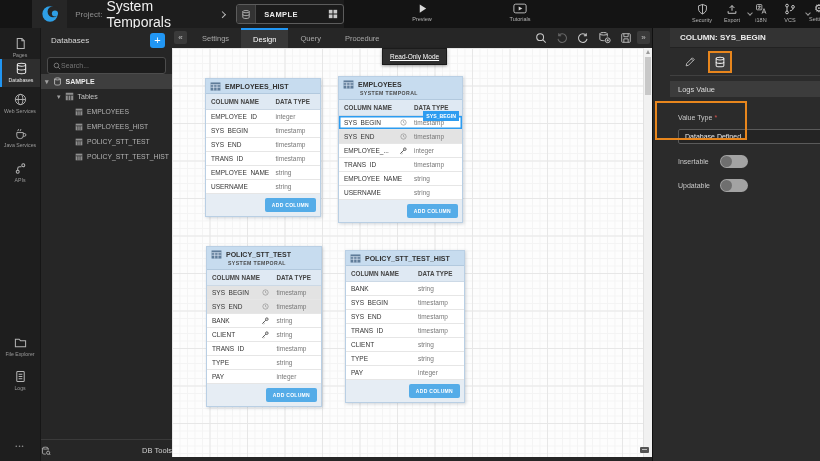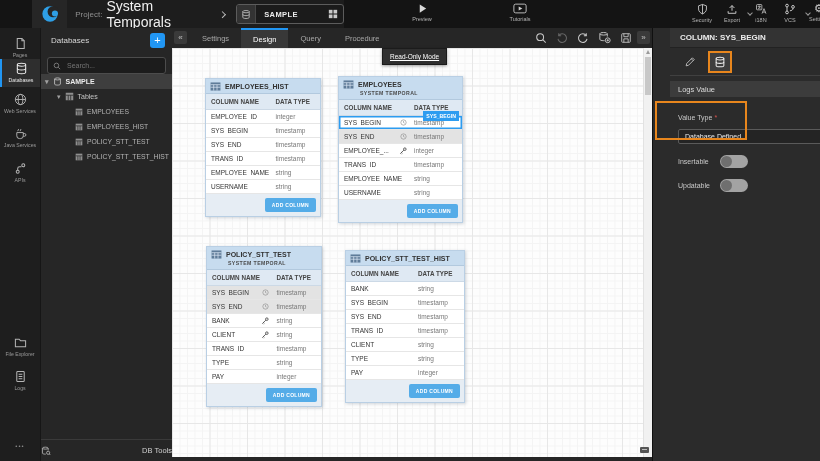--- a/index.html
+++ b/index.html
@@ -28,21 +28,21 @@
   .snav-item { position:absolute; left:0; width:40px; display:flex; flex-direction:column; align-items:center; gap:2px; padding:3px 0; cursor:pointer; }
   .snav-item .lbl { font-size:5.2px; color:#9a9a9a; text-align:center; line-height:1.25; width:36px; }
   .snav-item.active { background:#2e2e2e; border-left:2px solid #2196f3; }
   .snav-item.active .lbl { color:#e8e8e8; }
   .snav-dots { position:absolute; left:0; width:40px; text-align:center; color:#8a8a8a; font-size:6px; letter-spacing:1px; cursor:pointer; }
 
   
   .dbpanel { position:absolute; left:40px; top:28px; width:132px; bottom:0; background:#262626; border-left:1px solid #161616; }
   .dbp-title { position:absolute; left:10px; top:8px; font-size:8px; color:#d8d8d8; }
   .dbp-add { position:absolute; right:7px; top:5px; width:15px; height:15px; background:#2196f3; border-radius:3px; color:#fff; font-size:11px; line-height:14px; text-align:center; cursor:pointer; }
-  .dbp-search { position:absolute; left:6px; right:6px; top:29px; height:17px; background:#1c1c1c; border:1px solid #4c4c4c; border-radius:3px; display:flex; align-items:center; padding:0 5px; gap:6px; }
+  .dbp-search { position:absolute; left:6px; right:6px; top:29px; height:17px; background:#1c1c1c; border:1px solid #4c4c4c; border-radius:3px; display:flex; align-items:center; padding:0 5px; gap:0; }
   .dbp-search input { flex:1; background:transparent; border:none; outline:none; color:#bbb; font-size:7px; font-family:"Liberation Sans",sans-serif; min-width:0; }
   .tree-row { position:absolute; left:0; right:0; height:15px; display:flex; align-items:center; gap:4px; font-size:7px; color:#c5c5c5; cursor:pointer; }
   .tree-row .caret { font-size:7px; color:#a0a0a0; }
   .tree-root { background:#3e3e3e; color:#ededed; font-weight:bold; }
   .tree-item { color:#b5b5b5; font-size:6.8px; }
   .dbp-footer { position:absolute; left:0; right:0; bottom:0; height:22px; border-top:1px solid #3a3a3a; display:flex; align-items:center; justify-content:space-between; gap:4px; font-size:7.5px; color:#cfcfcf; cursor:pointer; }
 
   
   .main { position:absolute; left:172px; top:28px; width:480px; bottom:0; background:#262626; }
   .tabbar { position:relative; height:20px; background:#262626; display:flex; align-items:stretch; }

